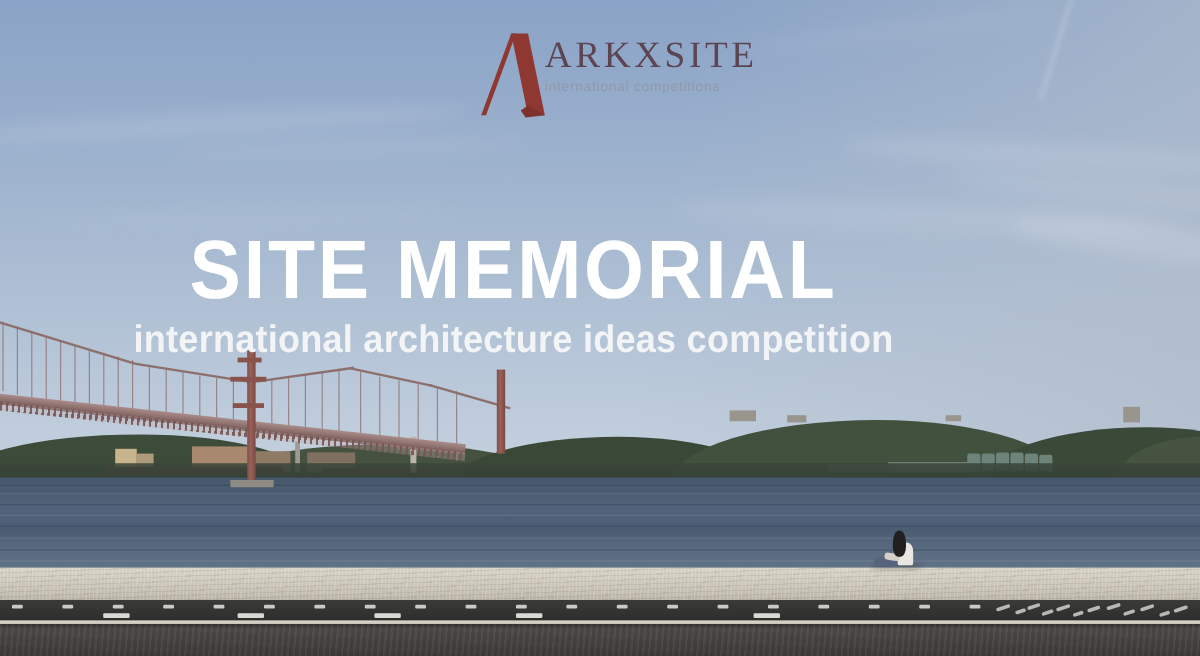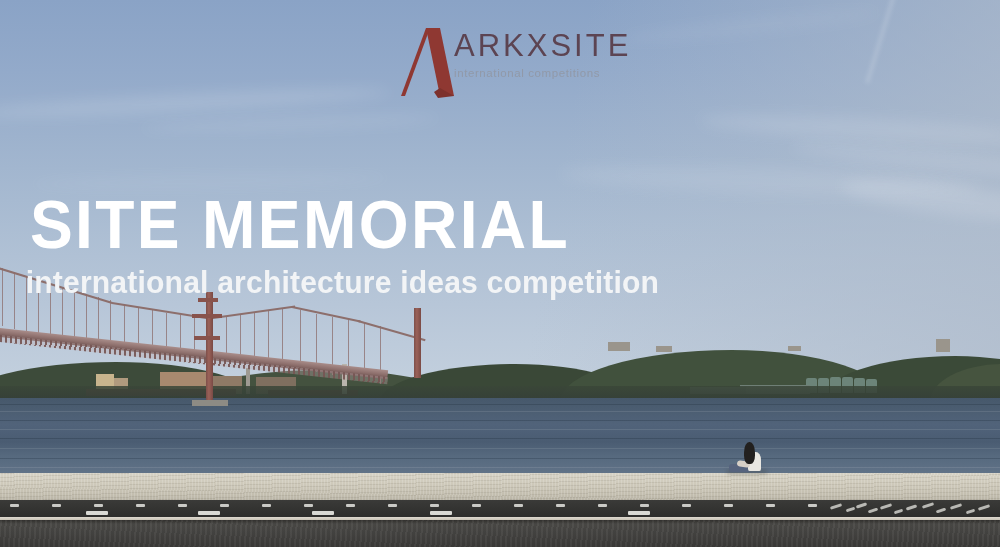--- a/index.html
+++ b/index.html
@@ -289,21 +289,21 @@
     left: 392px; top: 24px;
     width: 240px; height: 72px;
   }
   .logo-mark {
     position: absolute;
     left: 0; top: 2px;
     width: 72px; height: 74px;
   }
   .logo-text { position: absolute; left: 62px; top: 6px; }
   .logo-word {
-    font-family: Liberation Sans, sans-serif;
+    font-family: Liberation Serif, serif;
     font-size: 31px;
     letter-spacing: 3.0px;
     color: #5a3f4c;
     font-weight: 300;
     line-height: 1;
     white-space: nowrap;
     opacity: .95;
     text-align: right;
   }
   .logo-tag {
@@ -314,21 +314,21 @@
     color: #9199a8;
     font-weight: 400;
     white-space: nowrap;
   }
 
   
   .title-block {
     position: absolute;
     left: 0; top: 188px;
     width: 856px;
-    text-align: left;
+    text-align: center;
   }
   .main-title {
     font-family: "Liberation Sans Narrow", "Liberation Sans", sans-serif;
     font-weight: bold;
     font-size: 69px;
     line-height: 74px;
     color: #ffffff;
     letter-spacing: 2.5px;
     transform: scaleX(0.93);
     white-space: nowrap;

